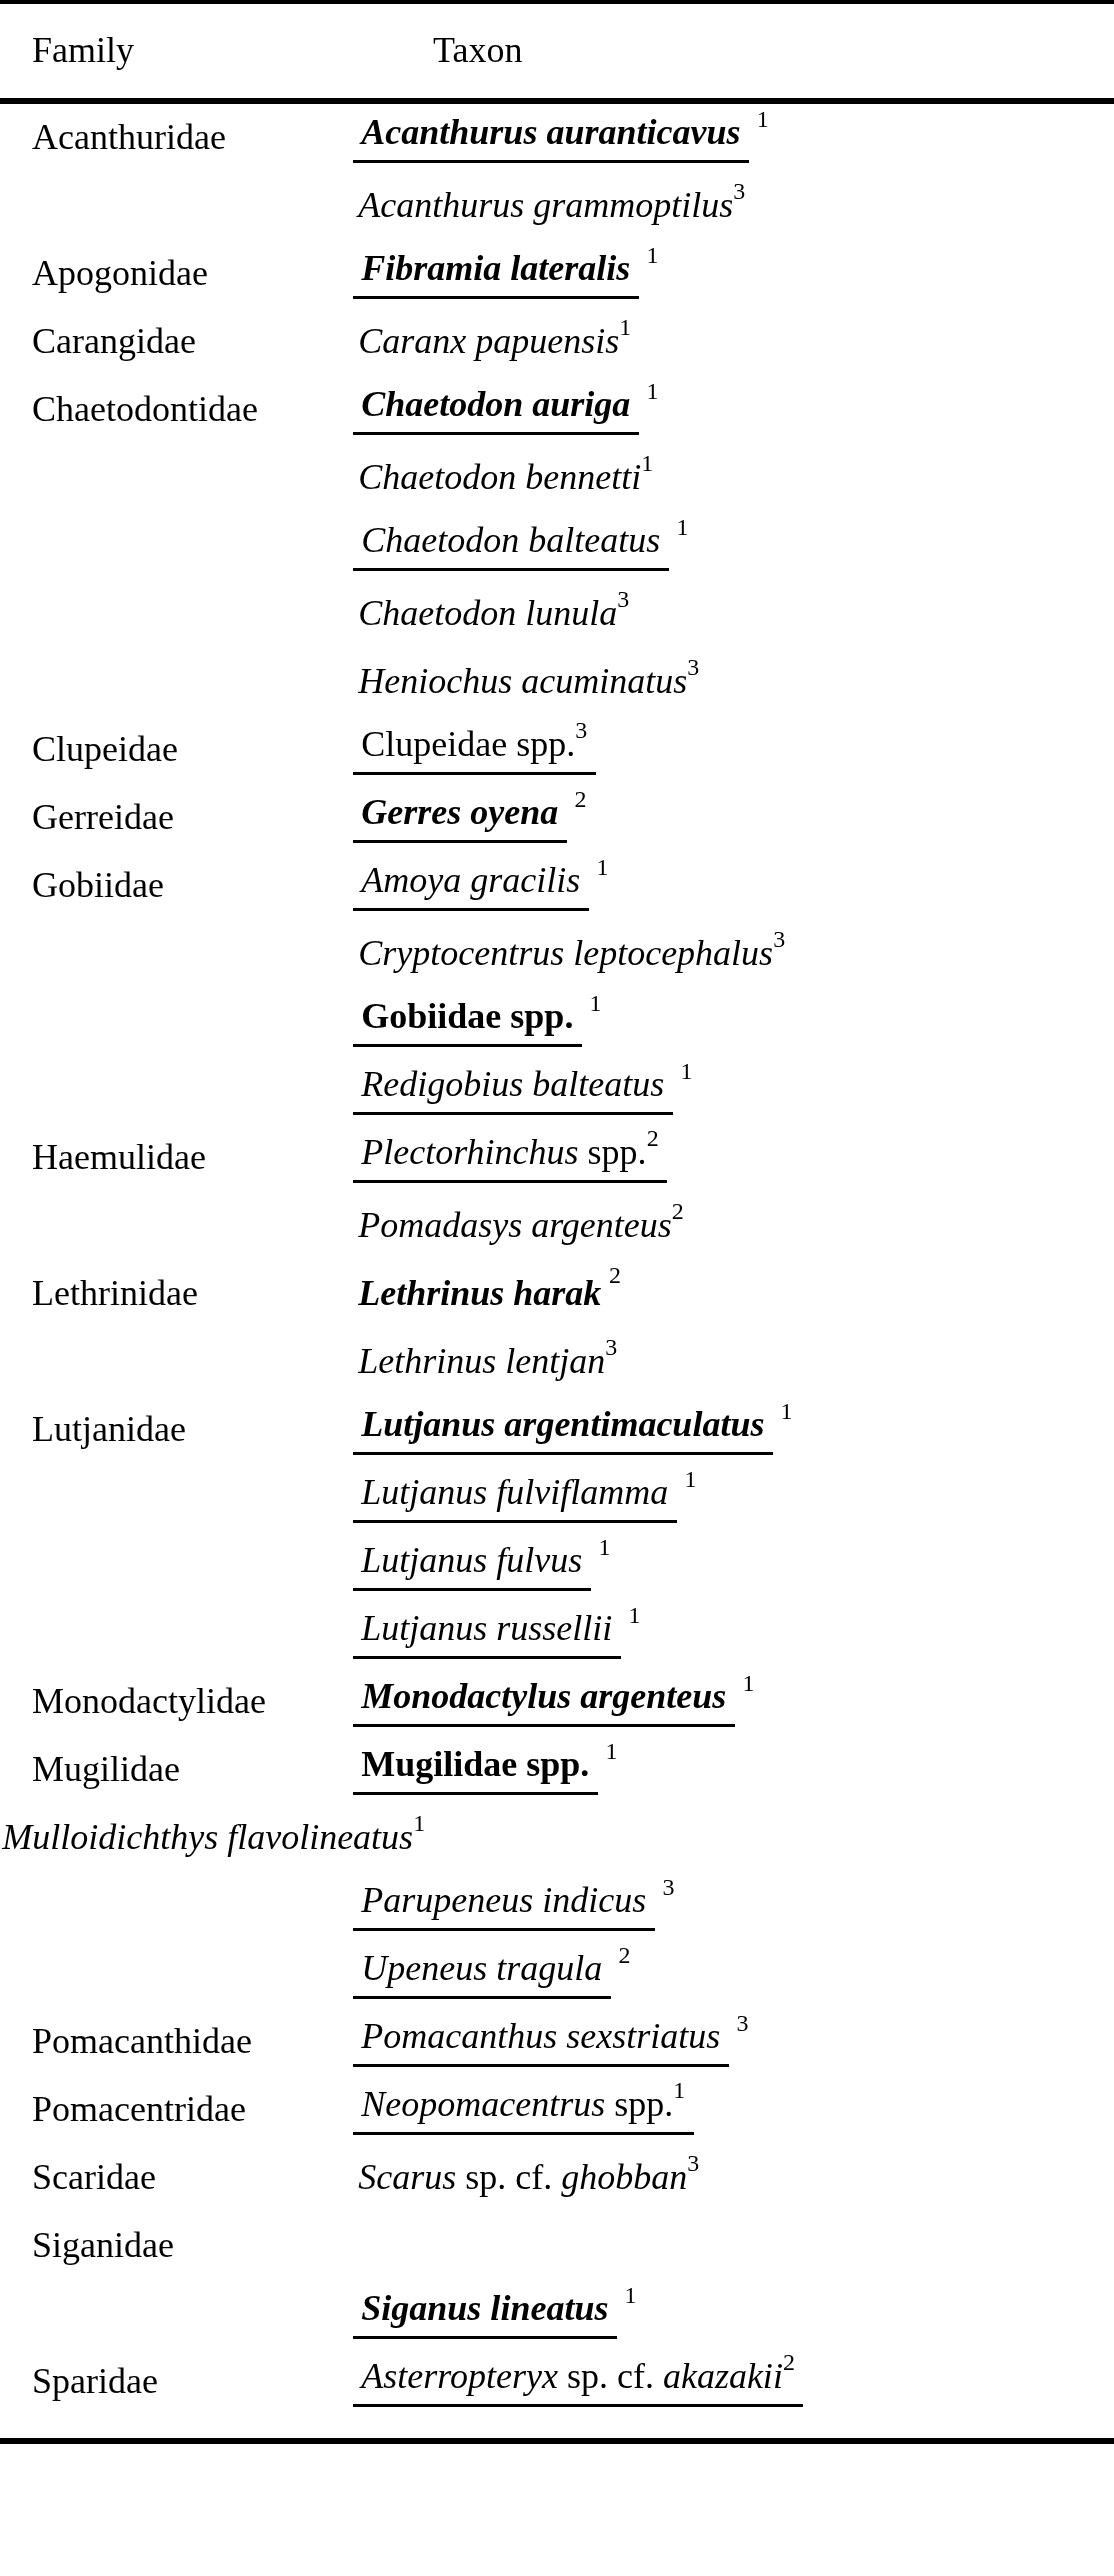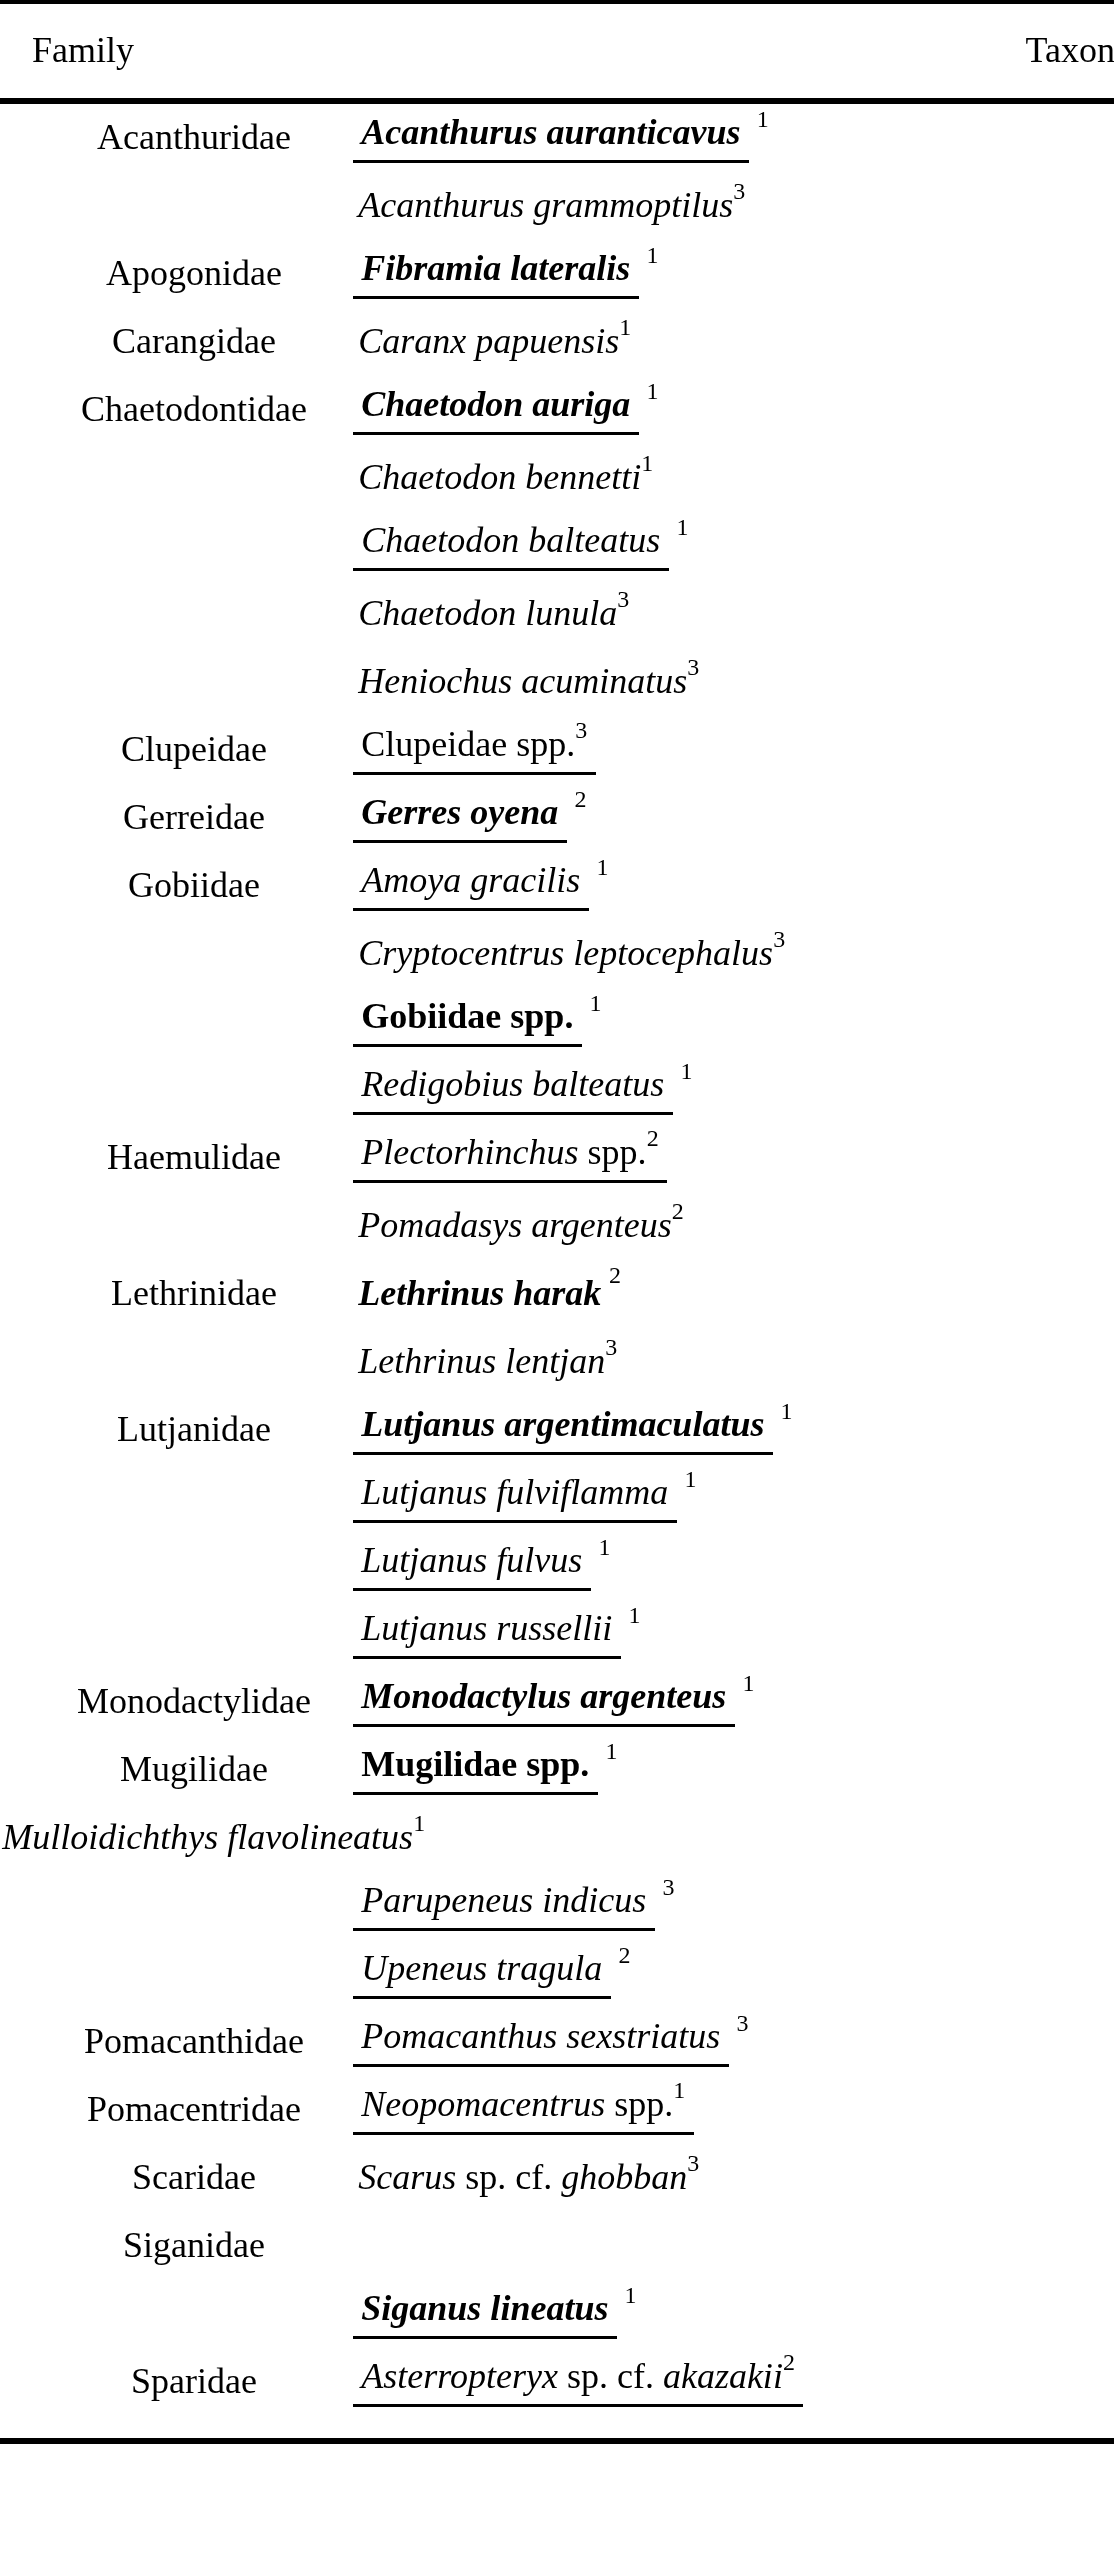--- a/index.html
+++ b/index.html
@@ -38,37 +38,35 @@
   .col-family {
     width: 356px;
     flex: none;
     box-sizing: border-box;
     padding-left: 32px;
   }
   .col-taxon {
     flex: 1;
     box-sizing: border-box;
     padding-left: 77px;
-    text-align: right;
   }
 
   .table-body {
     flex: 1;
     display: flex;
     flex-direction: column;
   }
   .row {
     height: 68px;
     flex: none;
     display: flex;
     align-items: center;
     font-size: 36px;
     line-height: 1.15;
     white-space: nowrap;
-    text-align: center;
   }
   .cell-family {
     width: 356px;
     flex: none;
     box-sizing: border-box;
     padding-left: 32px;
   }
   .cell-taxon {
     flex: 1;
     box-sizing: border-box;

